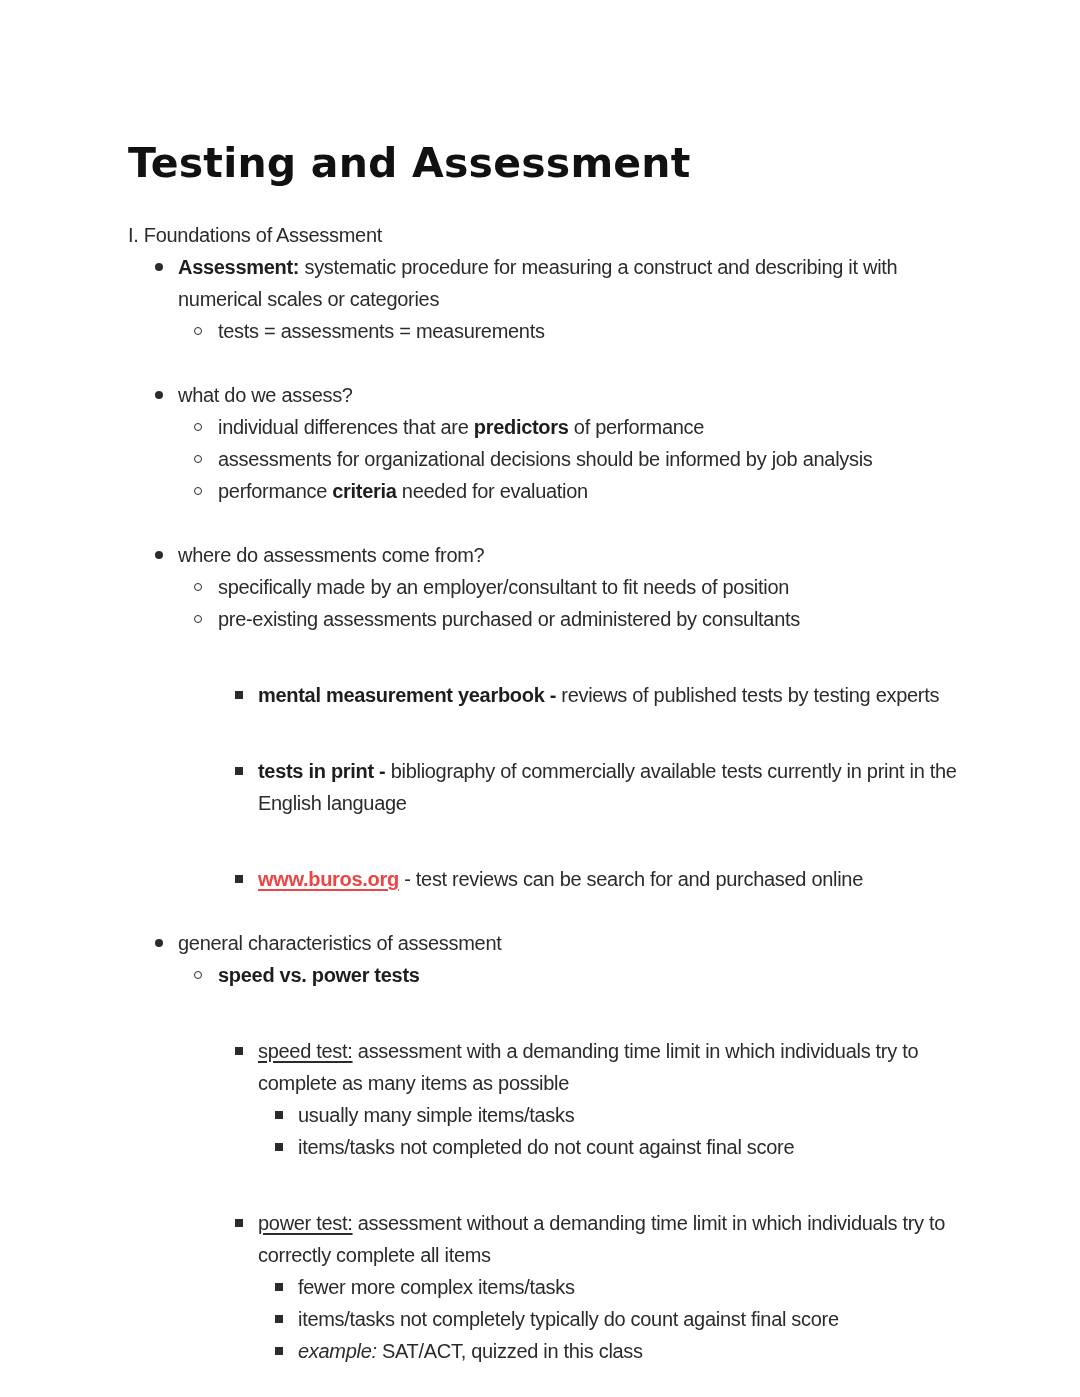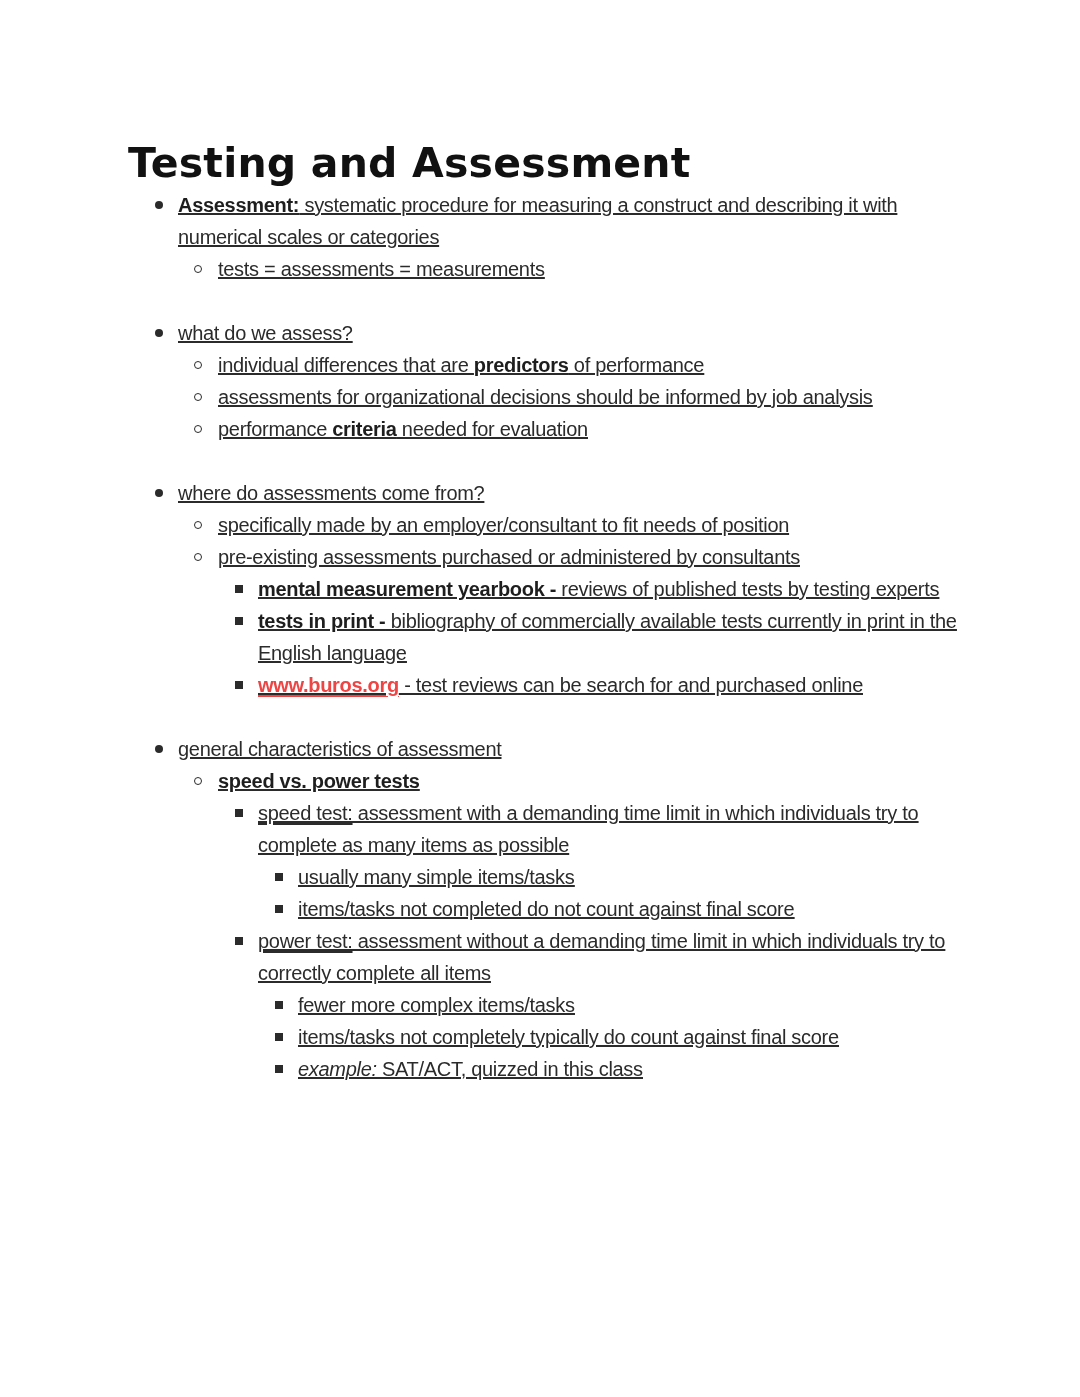--- a/index.html
+++ b/index.html
@@ -9,44 +9,45 @@
       color: #2b2b2b;
     }
     .page { position: absolute; left: 128px; top: 137px; width: 830px; }
     h1 {
       margin: 0; font-family: "DejaVu Sans", sans-serif; font-weight: bold;
       font-size: 41px; letter-spacing: 0.2px; color: #111111; line-height: 52px;
     }
     .section-heading {
       margin-top: 30px; font-size: 20px; line-height: 32px; letter-spacing: -0.3px;
     }
-    ul { list-style: none; margin: 0; padding: 0; text-decoration: underline; }
+    ul { list-style: none; margin: 0; padding: 0; }
     li { position: relative; font-size: 20px; line-height: 32px; letter-spacing: -0.3px; }
     .l1 > li { padding-left: 50px; }
     .l2 > li { padding-left: 40px; }
-    .l3 > li { padding-left: 40px; }
+    .l3 > li { padding-left: 40px; margin-top: 44px; }
     .l4 > li { padding-left: 40px; }
     .l1 > li.gap { margin-top: 32px; }
     .marker { position: absolute; display: block; }
     .dot { width: 8px; height: 8px; border-radius: 50%; background: #2b2b2b; top: 12px; }
     .l1 > li > .marker { left: 27px; }
     .circle { width: 6px; height: 6px; border-radius: 50%; border: 1.6px solid #2b2b2b; top: 11.5px; box-sizing: content-box; }
     .l2 > li > .marker { left: 16px; }
     .square { width: 8px; height: 8px; background: #2b2b2b; top: 12px; }
     .l3 > li > .marker, .l4 > li > .marker { left: 17px; }
     b { font-weight: bold; color: #1e1e1e; }
     i { font-style: italic; }
     u { text-decoration: underline; text-underline-offset: 3px; }
     a { color: #1a6fb5; font-weight: bold; text-decoration: underline; text-underline-offset: 3px; }
   </style>
 </head>
 <body>
 
 <div class="page">
   <h1>Testing and Assessment</h1>
+  <div class="section-heading">I. Foundations of Assessment</div>
 
   <ul class="l1">
 
     <li>
       <span class="marker dot"></span>
       <b>Assessment:</b><span> systematic procedure for measuring a construct and describing it with numerical scales or categories</span>
       <ul class="l2">
         <li>
           <span class="marker circle"></span>
           <span>tests = assessments = measurements</span>

